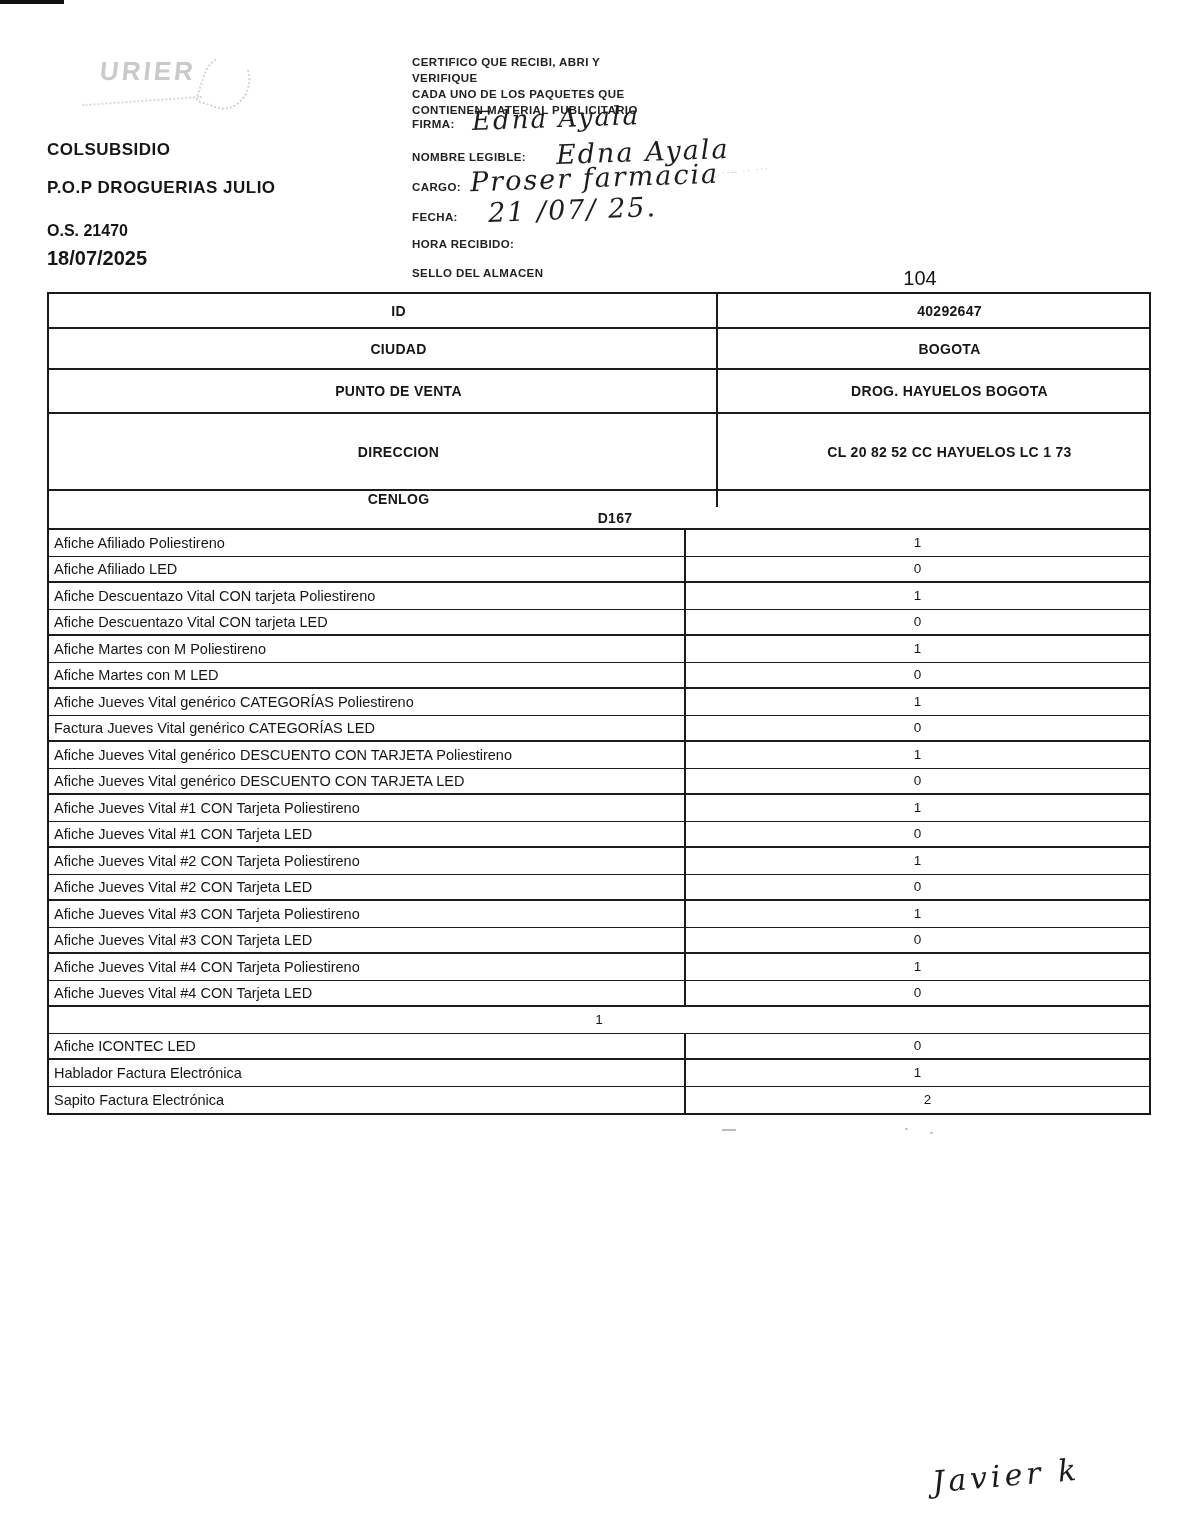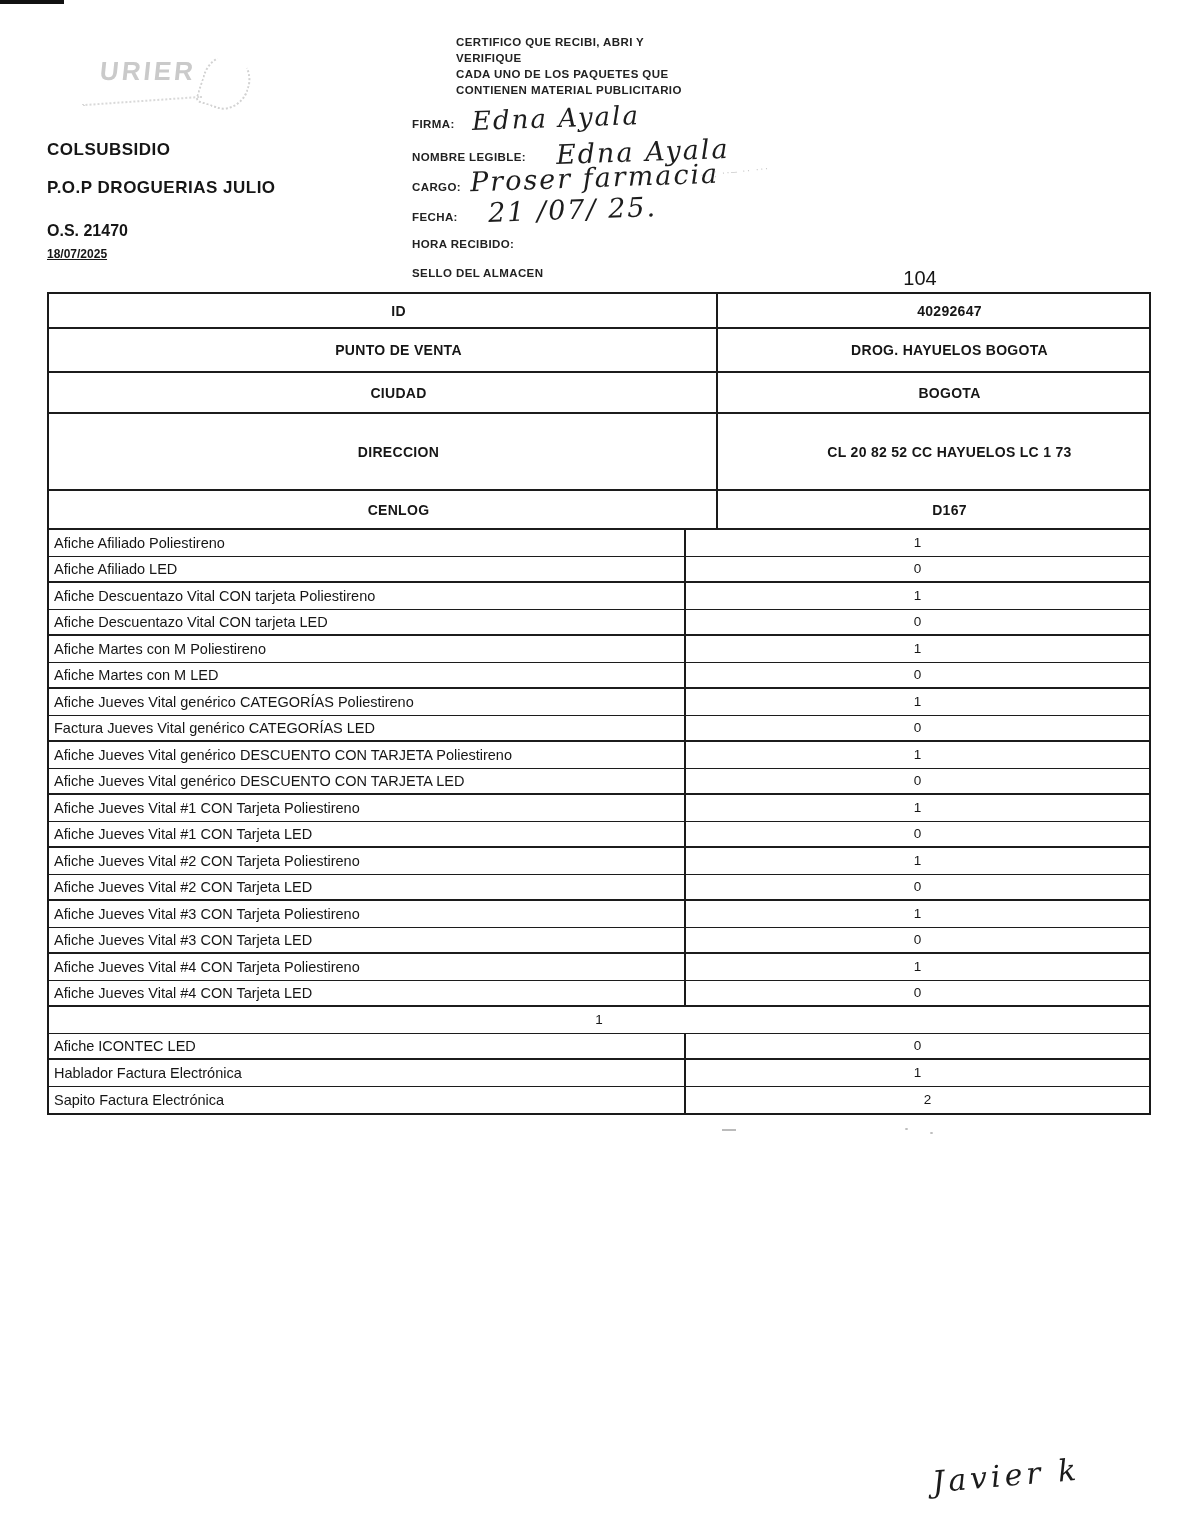--- a/index.html
+++ b/index.html
@@ -68,23 +68,23 @@
     <div class="logo-text">URIER</div>
     <div class="logo-swoosh"></div>
     <div class="logo-underline"></div>
   </div>
 
   <div class="abs company-block" style="left:47px;top:140px;font-size:17px;">
     <div class="t-bold">COLSUBSIDIO</div>
     <div class="t-bold" style="margin-top:18px;">P.O.P DROGUERIAS JULIO</div>
   </div>
   <div class="abs t-bold" style="left:47px;top:222px;font-size:16px;">O.S. 21470</div>
-  <div class="abs t-bold" style="left:47px;top:247px;font-size:12px;text-decoration:underline;">18/07/2025</div>
-
-  <div class="abs cert" style="left:412px;top:34px;width:360px;margin-left:44px;">
+  <div class="abs t-bold" style="left:47px;top:247px;font-size:20px;">18/07/2025</div>
+
+  <div class="abs cert" style="left:412px;top:54px;width:360px;">
     <div>CERTIFICO QUE RECIBI, ABRI Y</div>
     <div>VERIFIQUE</div>
     <div>CADA UNO DE LOS PAQUETES QUE</div>
     <div>CONTIENEN MATERIAL PUBLICITARIO</div>
   </div>
 
   <div class="abs field-label" style="left:412px;top:118px;">FIRMA:</div>
   <div class="abs hw" style="left:472px;top:103px;font-size:26px;">Edna Ayala</div>
 
   <div class="abs field-label" style="left:412px;top:151px;">NOMBRE LEGIBLE:</div>
@@ -102,33 +102,33 @@
   <div class="abs smudge" style="left:700px;top:165px;transform:rotate(-6deg);">· ·: ··– ·· ···</div>
 
   <div class="abs page-num" style="left:887px;top:267px;width:66px;text-align:center;">104</div>
 
   <div class="abs tbl">
     <div id="header-rows">
         <div class="h-row" style="height: 35px;">
           <div class="cell-l">ID</div>
           <div class="cell-r">40292647</div>
         </div>
+        <div class="h-row" style="height: 41px;">
+          <div class="cell-l">CIUDAD</div>
+          <div class="cell-r">BOGOTA</div>
+        </div>
         <div class="h-row" style="height: 44px;">
           <div class="cell-l">PUNTO DE VENTA</div>
           <div class="cell-r">DROG. HAYUELOS BOGOTA</div>
         </div>
-        <div class="h-row" style="height: 41px;">
-          <div class="cell-l">CIUDAD</div>
-          <div class="cell-r">BOGOTA</div>
-        </div>
         <div class="h-row" style="height: 77px;">
           <div class="cell-l">DIRECCION</div>
           <div class="cell-r">CL 20 82 52 CC HAYUELOS LC 1 73</div>
         </div>
-        <div class="h-row" style="height: 39px;">
+        <div class="h-row" style="height: 39px; flex-direction: column;">
           <div class="cell-l">CENLOG</div>
           <div class="cell-r">D167</div>
         </div>
       </div>
     <div id="item-rows">
         <div class="item-row">
           <div class="cell-l">Afiche Afiliado Poliestireno</div>
           <div class="cell-r">1</div>
         </div>
         <div class="item-row">

